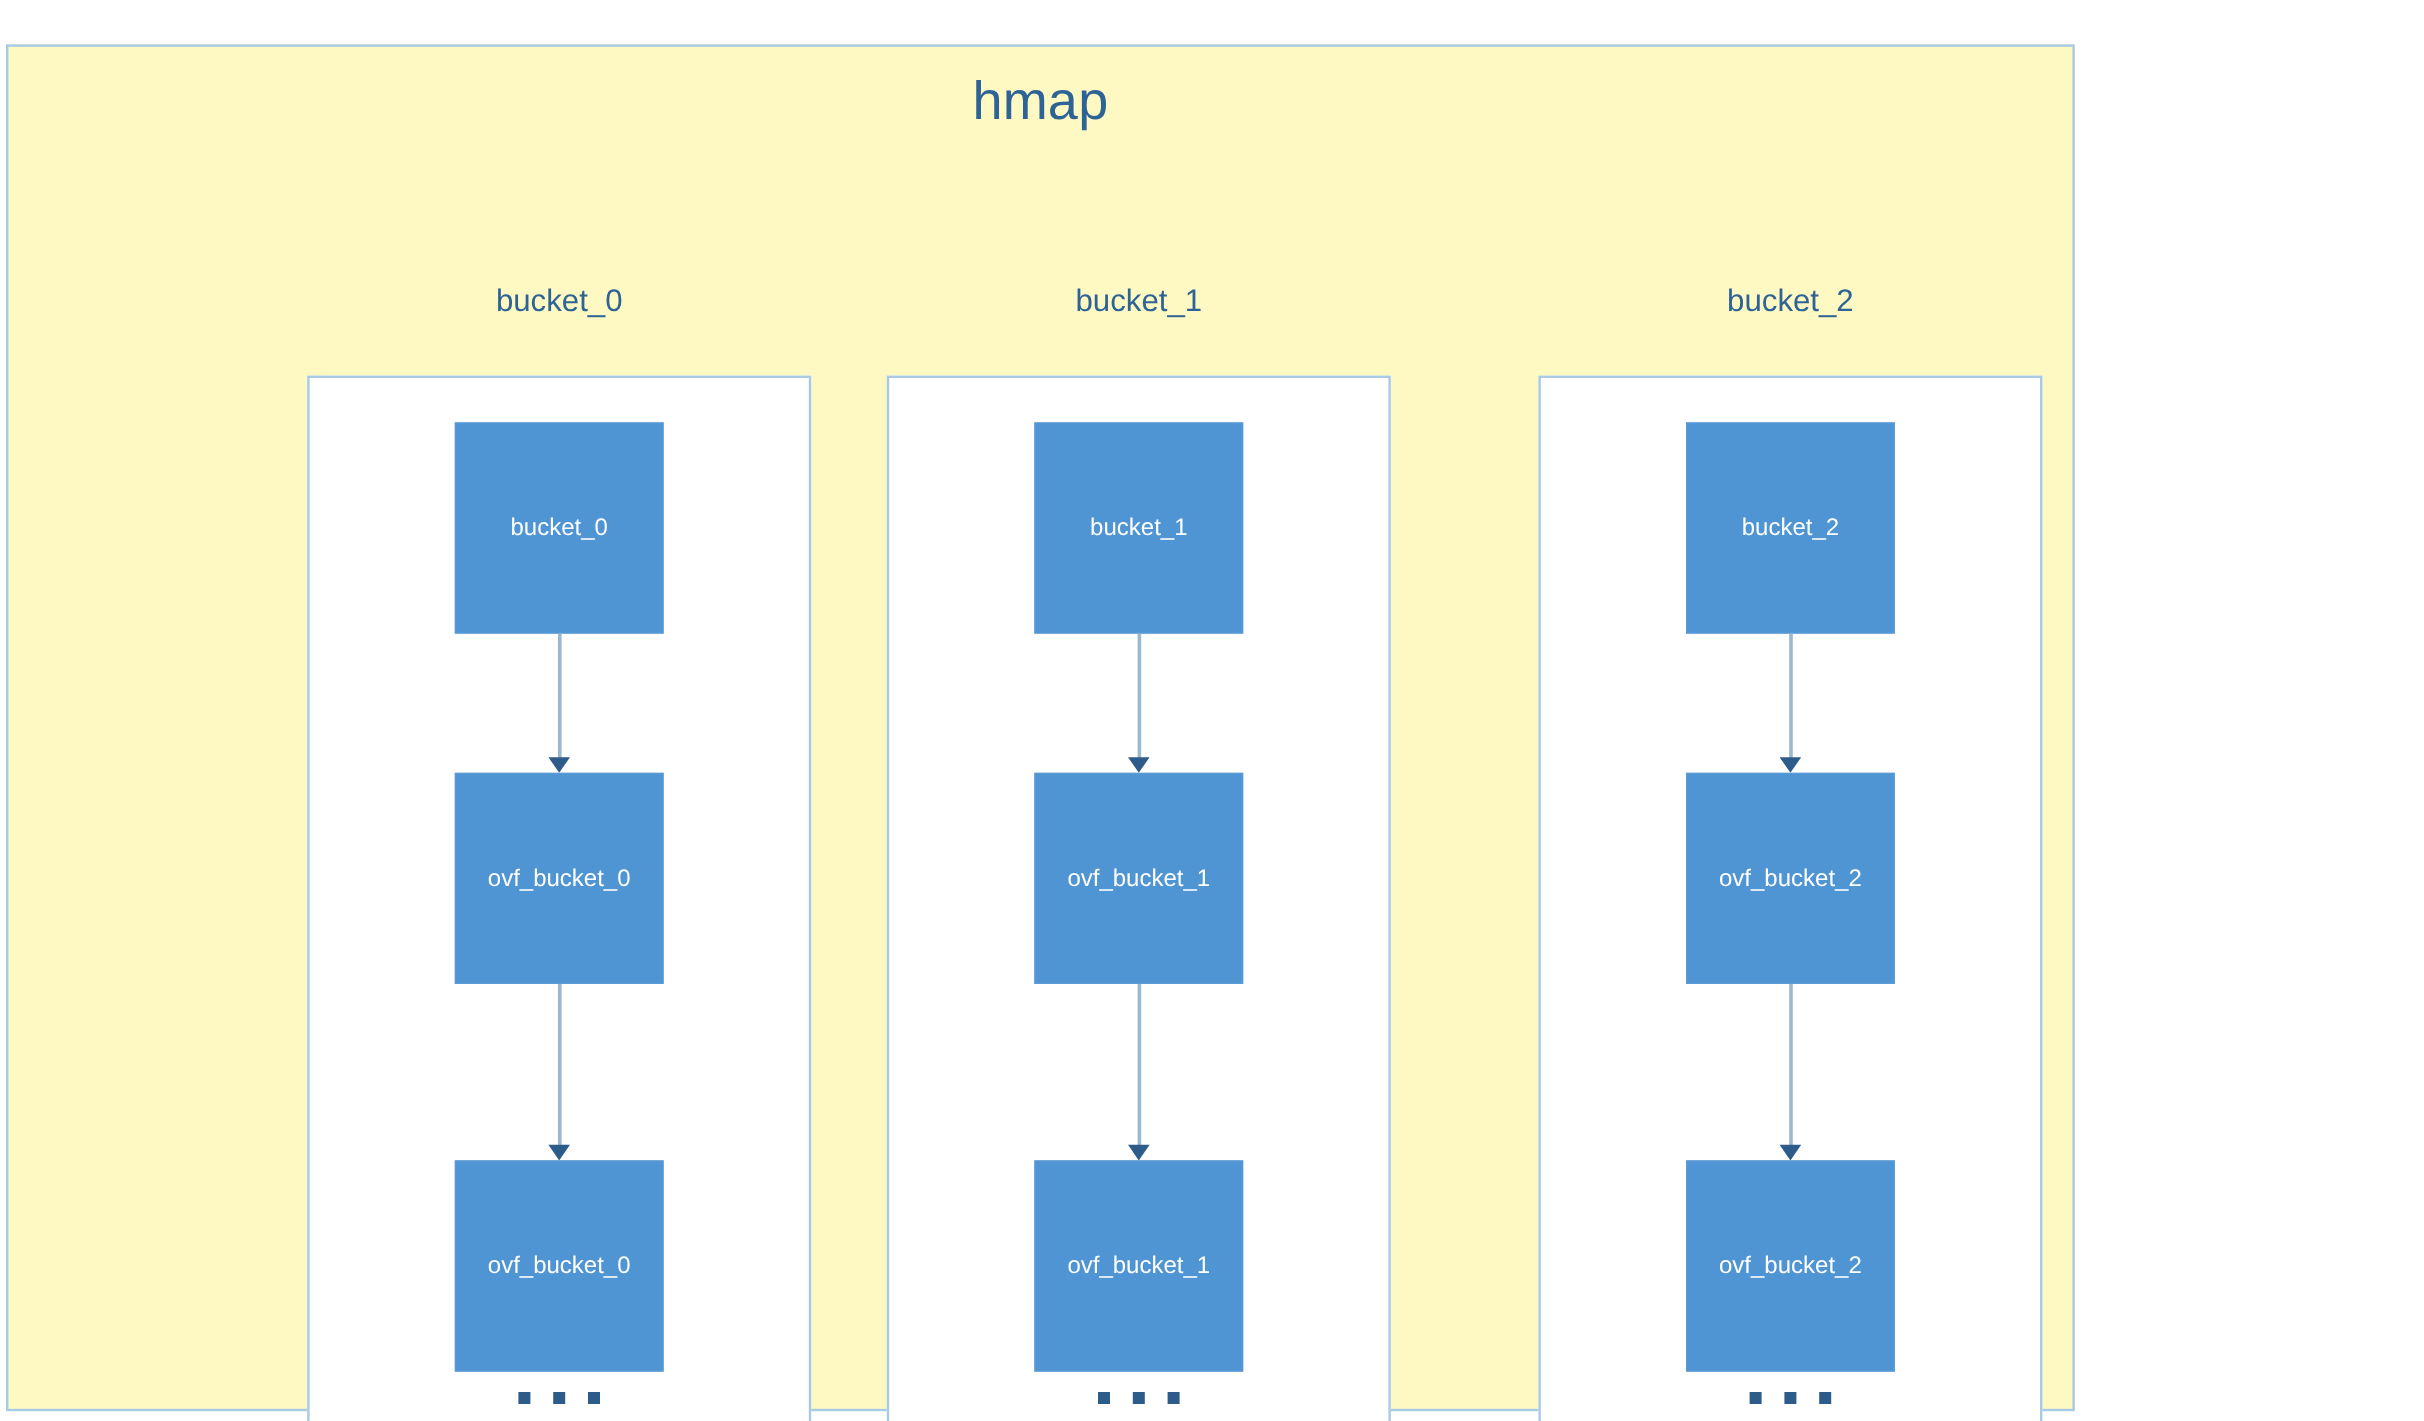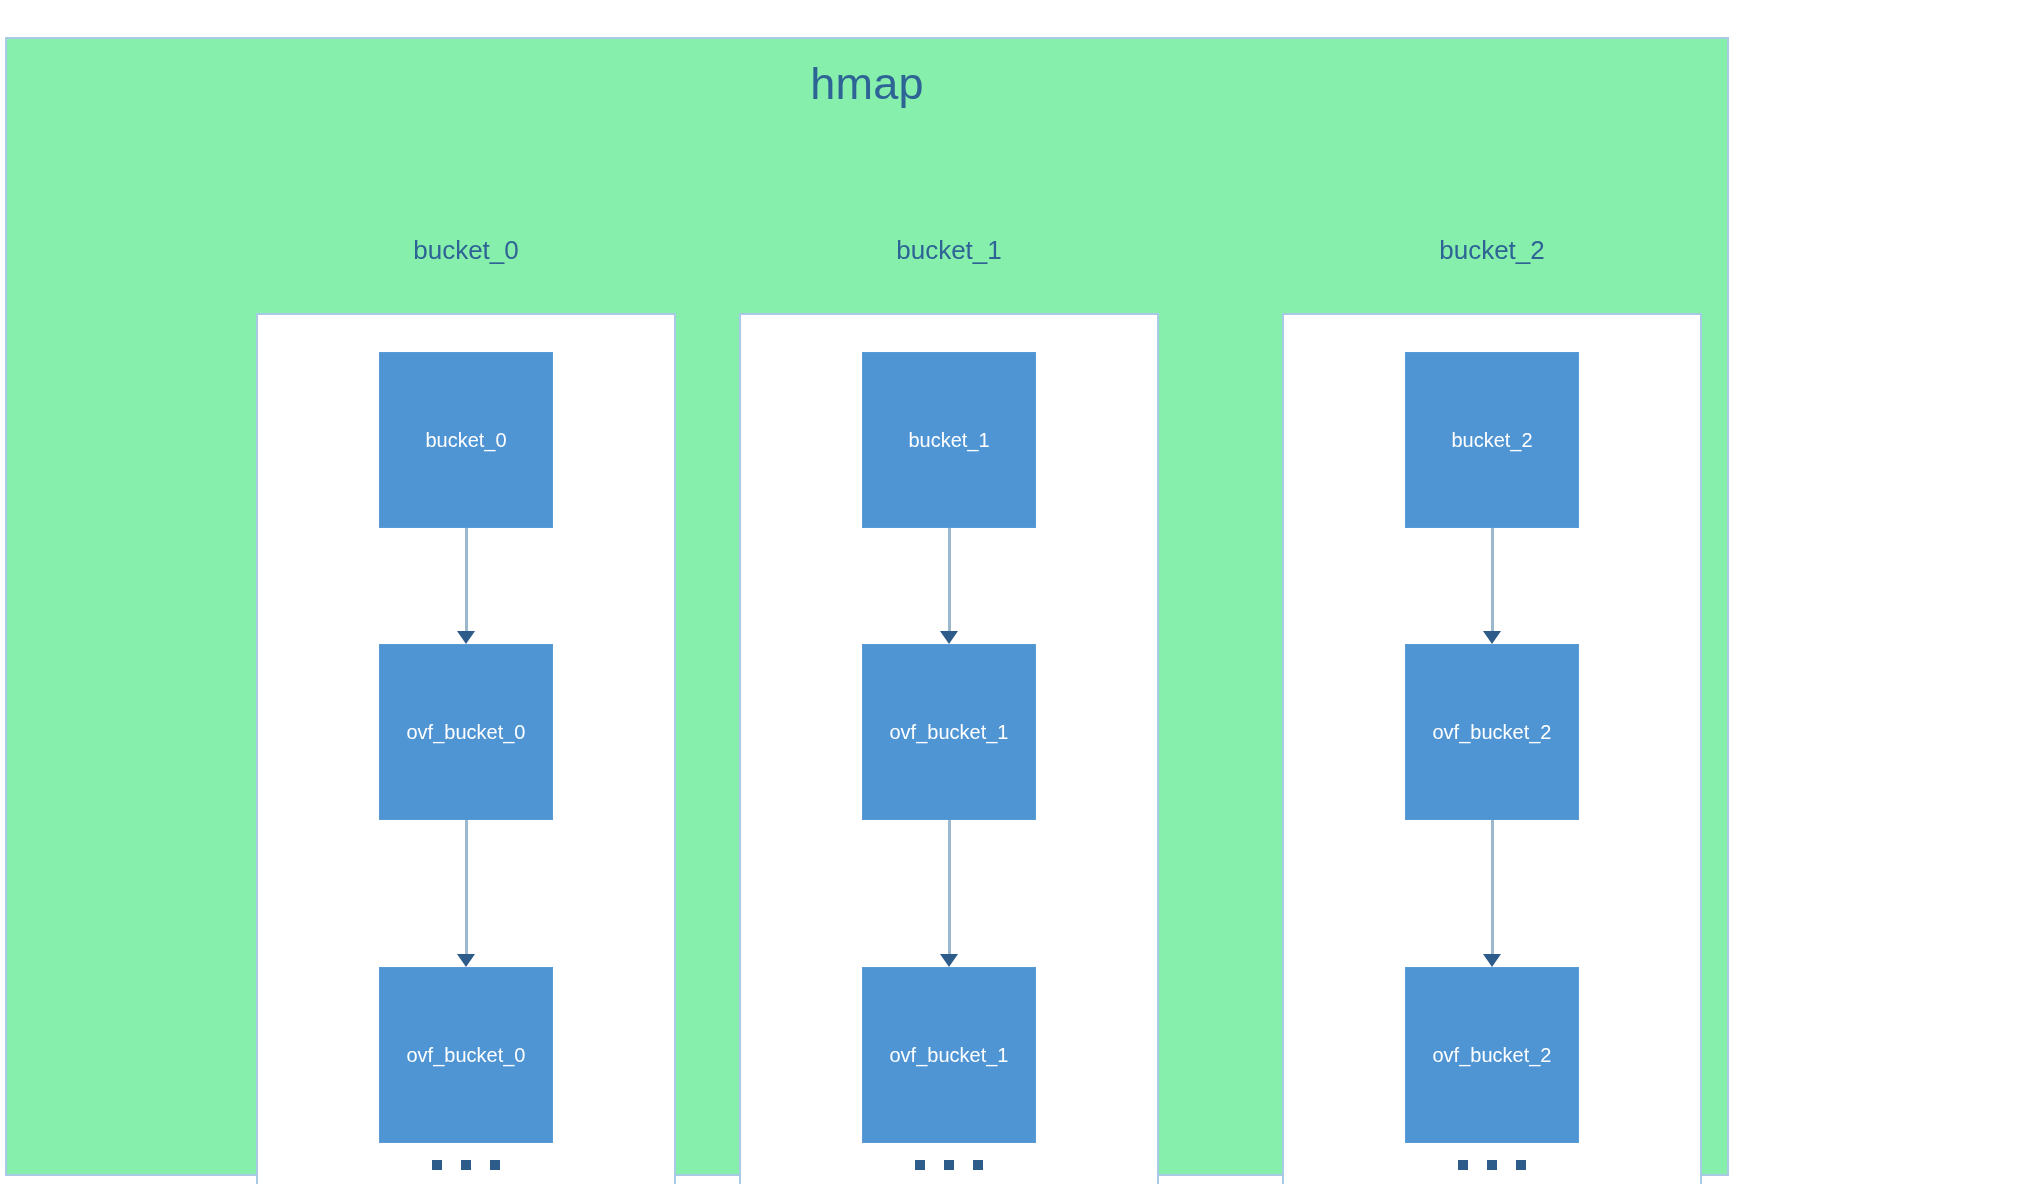--- a/index.html
+++ b/index.html
@@ -16,21 +16,21 @@
 
   
   .diagram-frame {
     position: absolute;
     left: 5px;
     top: 37px;
     width: 1724px;
     height: 1139px;
     border: 2px solid #a8cae5;
     box-sizing: border-box;
-    background: #86efac;
+    background: #fef9c3;
   }
 
   
   .diagram-title {
     position: absolute;
     left: 0;
     top: 22px;
     width: 100%;
     text-align: center;
     font-size: 45px;

